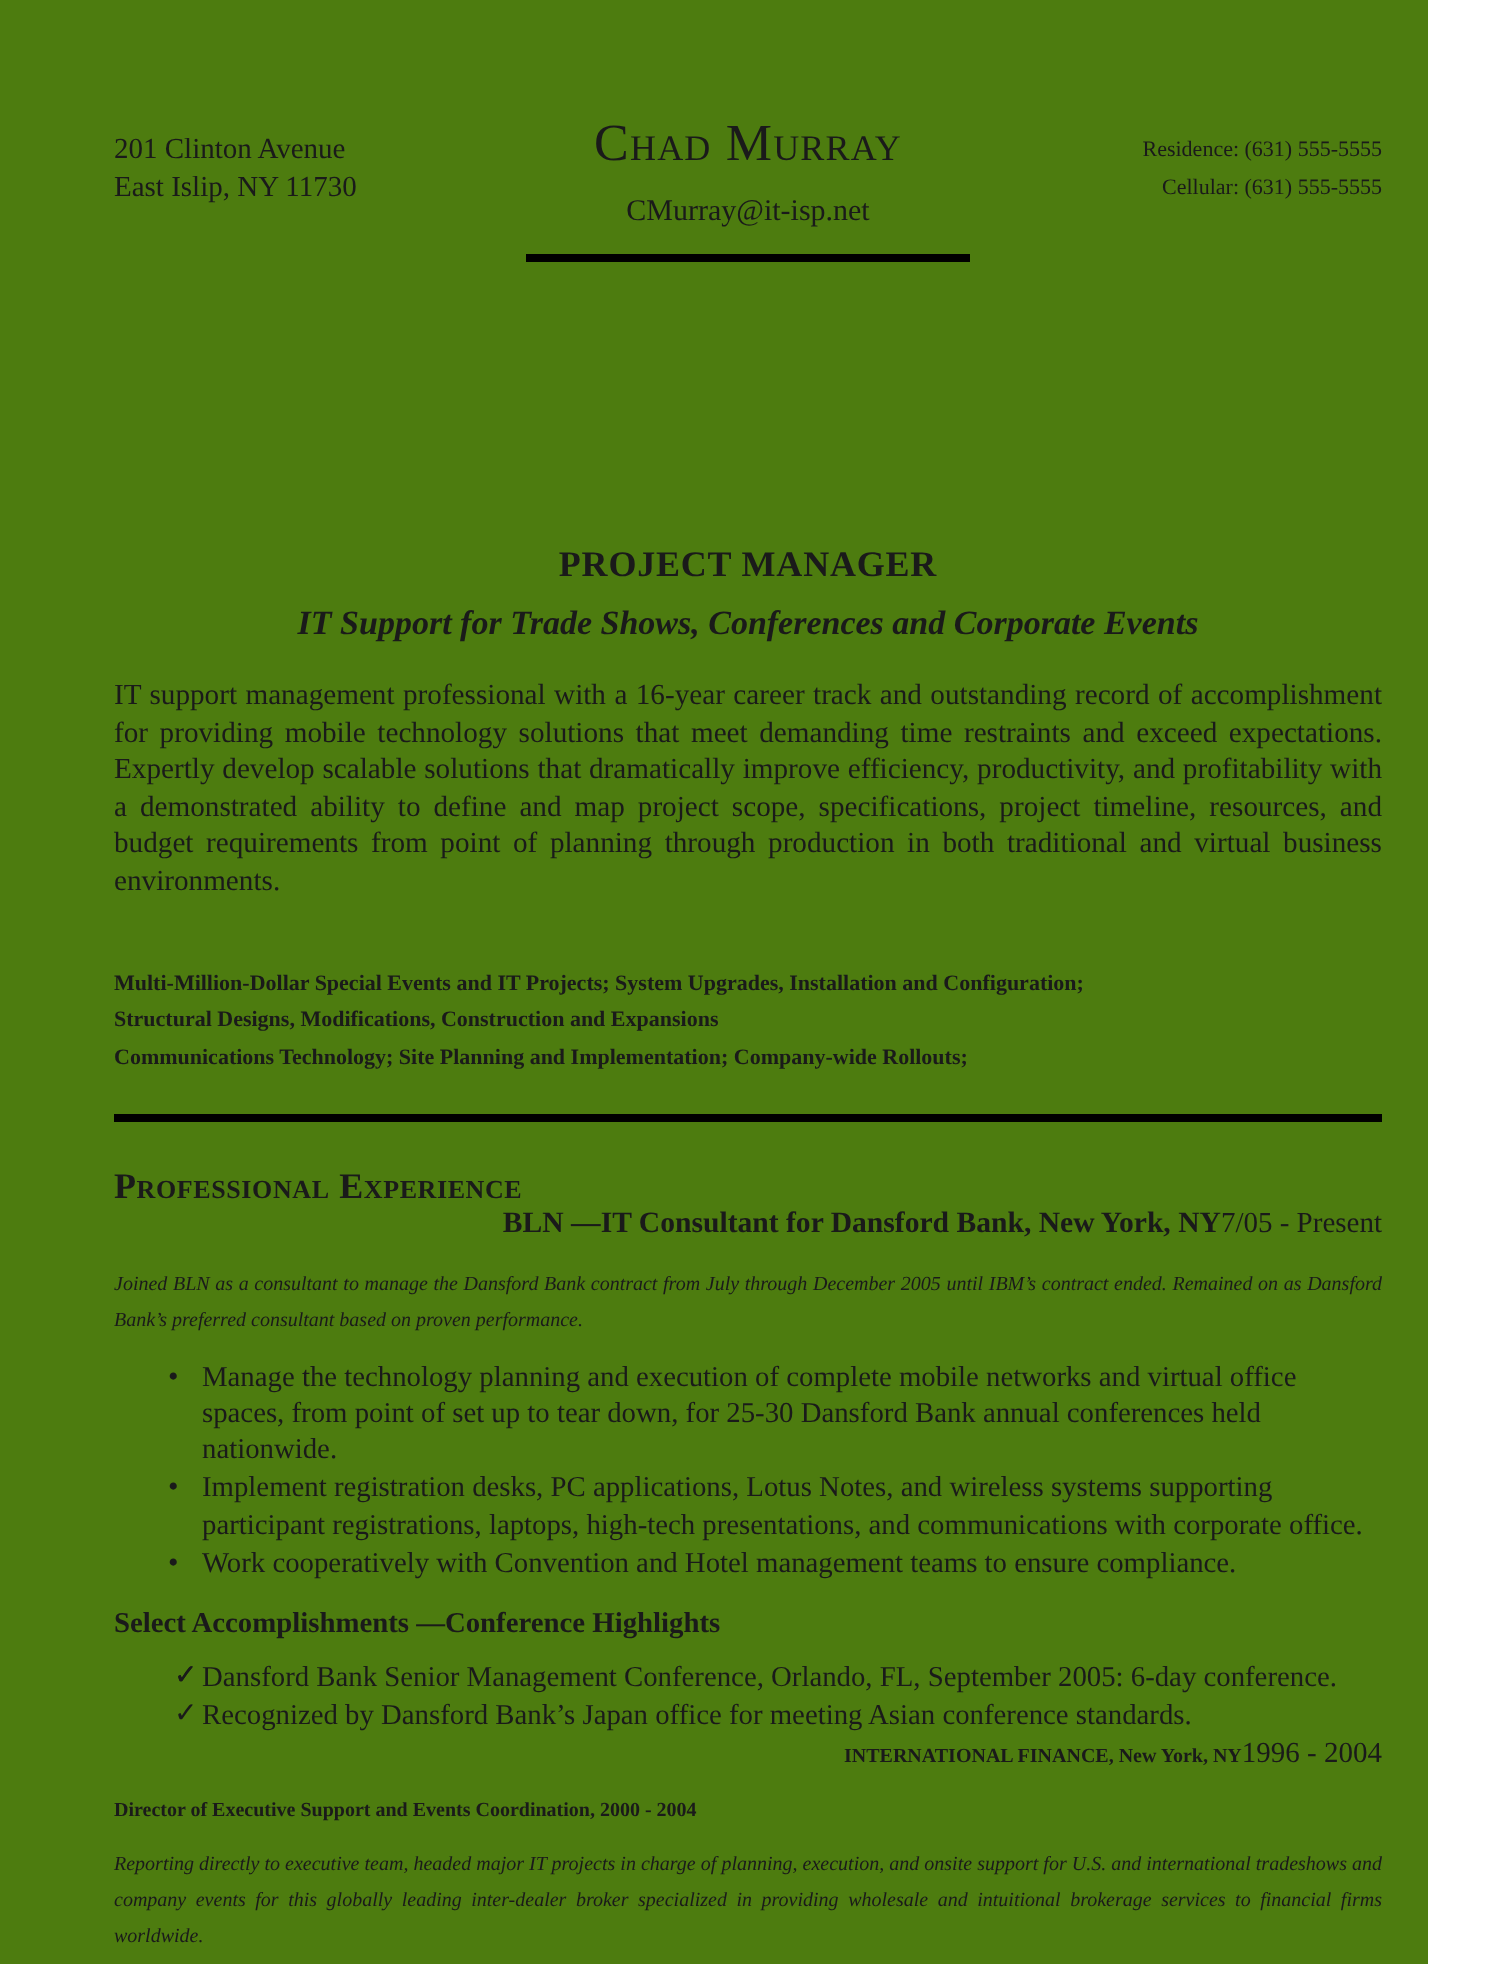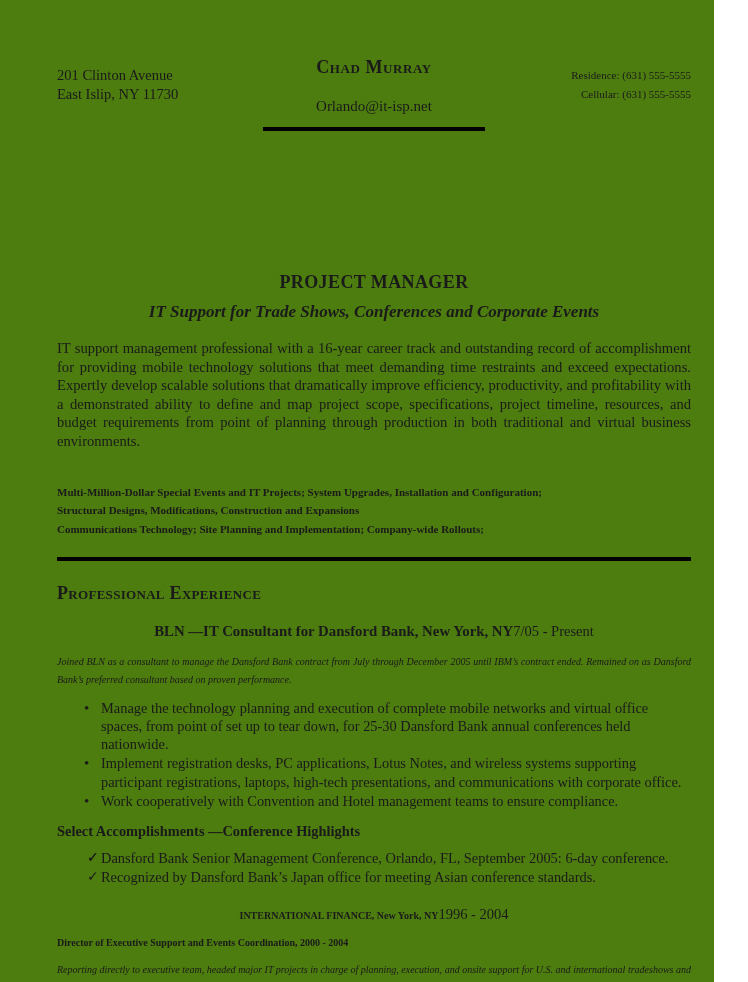--- a/index.html
+++ b/index.html
@@ -51,22 +51,22 @@
     font-size: 11px;
     line-height: 19px;
     white-space: nowrap;
   }
   .name {
     position: absolute;
     left: 0;
     right: 0;
     top: 57px;
     text-align: center;
-    font-size: 18px;
-    font-weight: bold;
+    font-size: 26px;
+    font-weight: normal;
     font-variant: small-caps;
     letter-spacing: 0.6px;
   }
   .email {
     position: absolute;
     left: 0;
     right: 0;
     top: 98px;
     text-align: center;
     font-size: 15px;
@@ -123,23 +123,22 @@
   .section-head {
     margin-top: 22px;
     font-size: 18px;
     font-weight: bold;
     font-variant: small-caps;
     letter-spacing: 0.3px;
   }
 
   .entry-row {
     display: flex;
-    justify-content: center;
+    justify-content: flex-end;
     align-items: baseline;
-    margin-top: 19px;
   }
   .entry-row .co-bold {
     font-size: 14.8px;
     font-weight: bold;
   }
   .entry-row .co-plain {
     font-size: 10px;
     font-weight: bold;
   }
   .entry-row .dates {
@@ -202,21 +201,21 @@
     <div class="header">
       <div class="addr">
         <div>201 Clinton Avenue</div>
         <div>East Islip, NY 11730</div>
       </div>
       <div class="name">Chad Murray</div>
       <div class="phones">
         <div>Residence: (631) 555-5555</div>
         <div>Cellular: (631) 555-5555</div>
       </div>
-      <div class="email">Orlando@it-isp.net</div>
+      <div class="email">CMurray@it-isp.net</div>
       <div class="rule-short"></div>
     </div>
 
     <div class="job-title">PROJECT MANAGER</div>
     <div class="job-sub">IT Support for Trade Shows, Conferences and Corporate Events</div>
 
     <div class="summary">IT support management professional with a 16-year career track and outstanding record of accomplishment for providing mobile technology solutions that meet demanding time restraints and exceed expectations. Expertly develop scalable solutions that dramatically improve efficiency, productivity, and profitability with a demonstrated ability to define and map project scope, specifications, project timeline, resources, and budget requirements from point of planning through production in both traditional and virtual business environments.</div>
 
     <div class="keywords">
       <div>Multi-Million-Dollar Special Events and IT Projects; System Upgrades, Installation and Configuration;</div>

